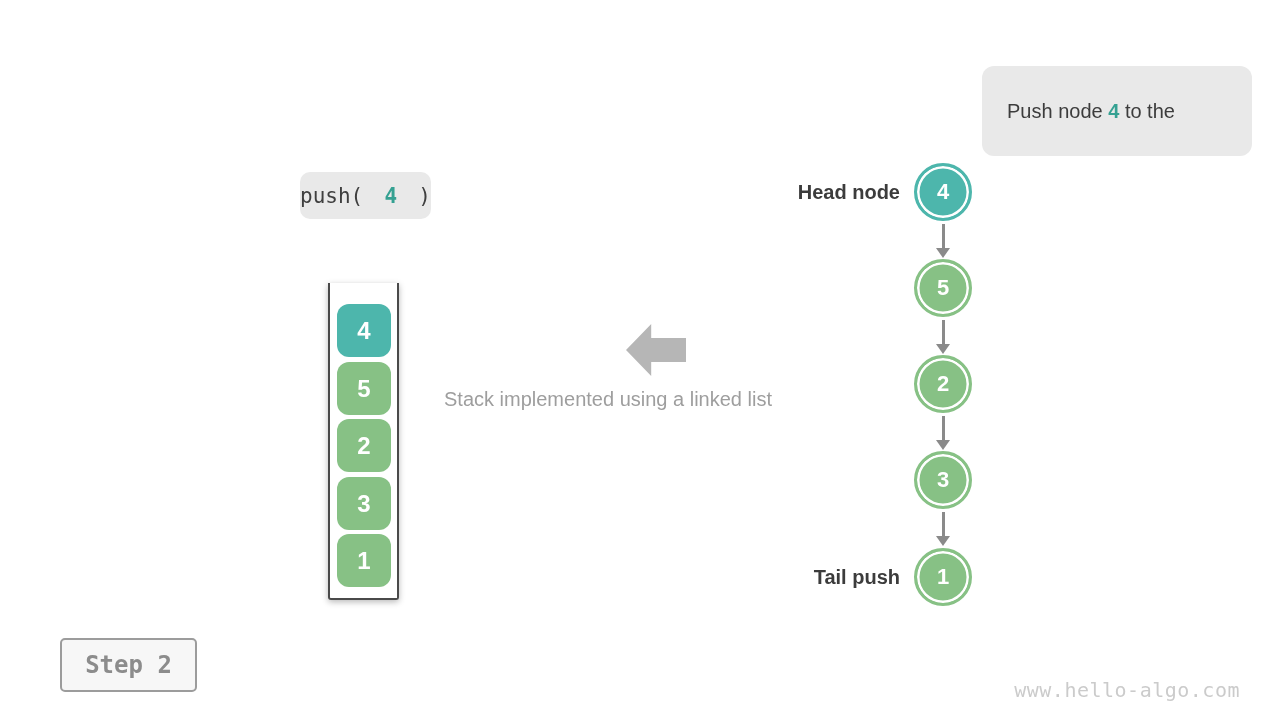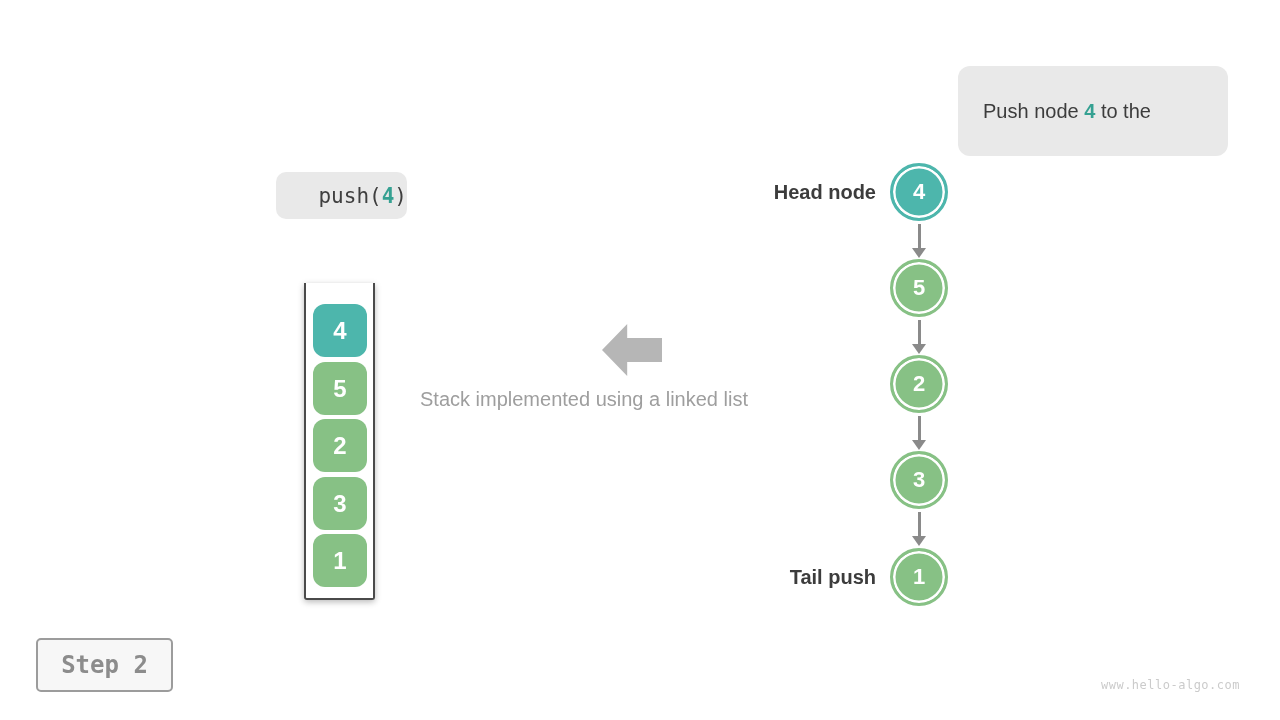--- a/index.html
+++ b/index.html
@@ -8,35 +8,35 @@
     --big-arrow:#b6b6b6; --box-bg:#e9e9e9; --step-text:#8c8c8c;
     --step-border:#9c9c9c; --step-bg:#f7f7f7; --watermark:#cbcbcb;
     --container-border:#4a4a4a;
   }
   *{margin:0;padding:0;box-sizing:border-box;}
   html,body{width:1280px;height:720px;}
   body{
     position:relative;width:1280px;height:720px;background:#ffffff;
     font-family:"Liberation Sans",sans-serif;overflow:hidden;
   }
-  .abs{position:absolute;}
+  .abs{position:absolute;margin-left:24px;}
 
   
   .callout{
     left:958px;top:66px;width:270px;height:90px;border-radius:12px;
     background:var(--box-bg);display:flex;flex-direction:column;
     justify-content:center;padding-left:25px;
     font-size:20px;line-height:29px;color:var(--dark);
   }
   .callout b{color:var(--accent);font-weight:bold;}
 
   
   .op-chip{
     left:276px;top:172px;width:131px;height:47px;border-radius:10px;
-    background:var(--box-bg);display:flex;align-items:center;justify-content:flex-end;
+    background:var(--box-bg);display:flex;align-items:center;justify-content:space-between;
     font-family:"DejaVu Sans Mono",monospace;font-size:21px;color:#3f3f3f;
   }
   .op-chip b{color:var(--accent);font-weight:bold;}
 
   
   .stack-container{
     left:304px;top:283px;width:71px;height:317px;
     border-left:2px solid var(--container-border);
     border-right:2px solid var(--container-border);
     border-bottom:2px solid var(--container-border);
@@ -89,21 +89,21 @@
   .step-box{
     left:36px;top:638px;width:137px;height:54px;border-radius:5px;
     background:var(--step-bg);border:2px solid var(--step-border);
     display:flex;align-items:center;justify-content:center;
     font-family:"DejaVu Sans Mono",monospace;font-size:24px;font-weight:bold;
     color:var(--step-text);
   }
 
   .watermark{
     right:40px;top:678px;font-family:"DejaVu Sans Mono",monospace;
-    font-size:12px;letter-spacing:0.5px;color:var(--watermark);
+    font-size:20px;letter-spacing:0.5px;color:var(--watermark);
   }
 </style>
 </head>
 <body>
 
 <div class="abs callout">
   <div><span>Push node </span><b>4</b><span> to the</span></div>
 </div>
 
 <div class="abs op-chip">

